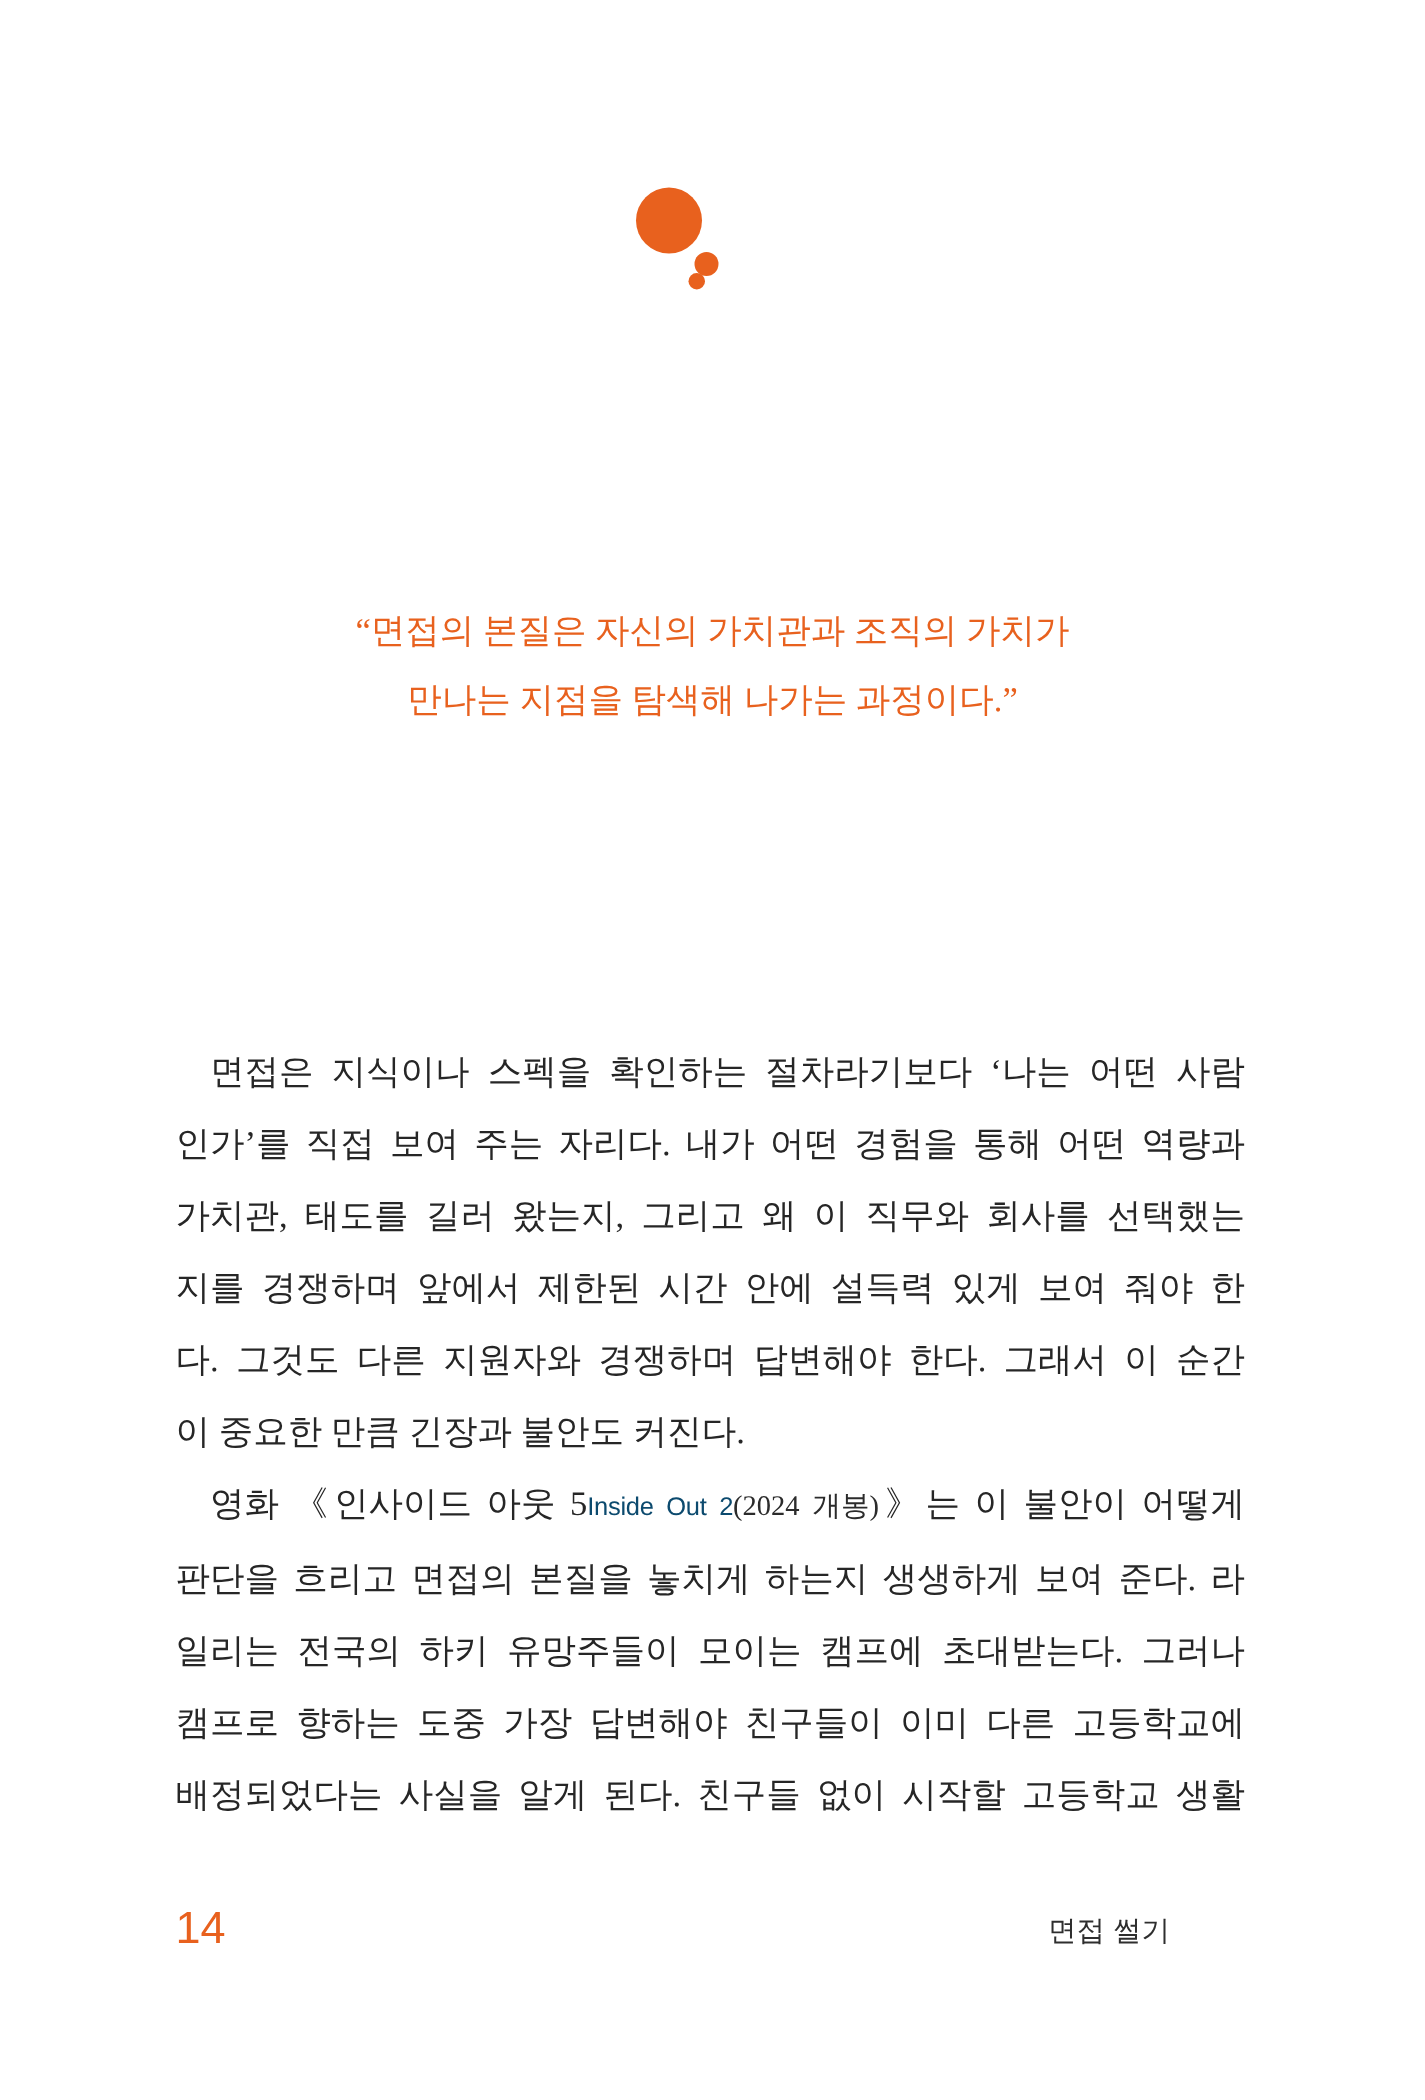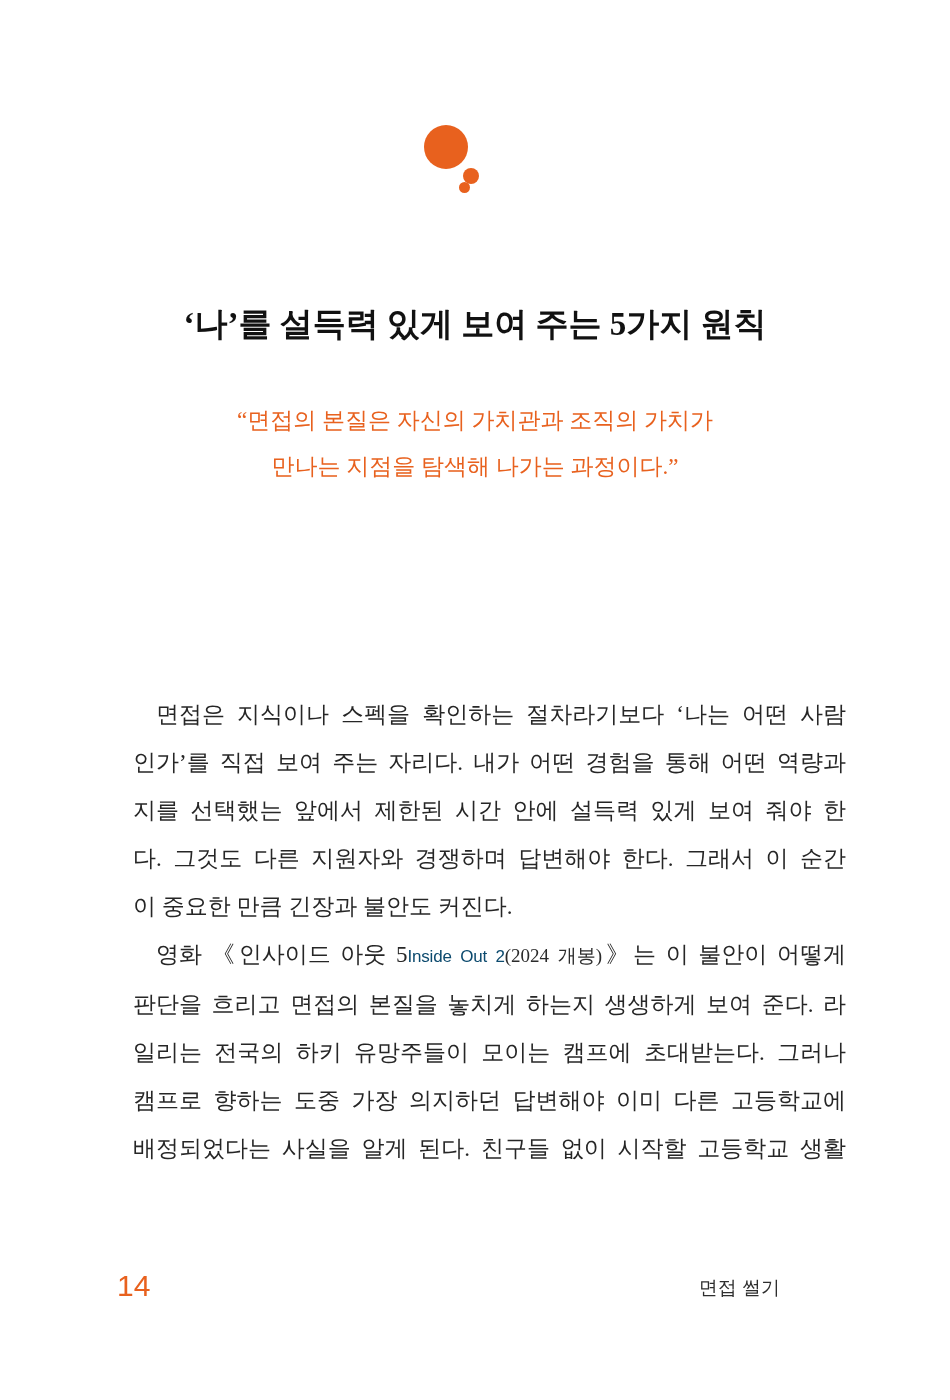--- a/index.html
+++ b/index.html
@@ -63,21 +63,20 @@
   }
 
   
   .body-text {
     position: absolute;
     left: 117px; top: 691px;
     width: 713px;
     font-size: 23px;
     line-height: 48px;
     color: #262626;
-    margin-left: 16px;
   }
   .line {
     text-align: justify;
     text-align-last: justify;
     white-space: normal;
   }
   .line.end {
     text-align: left;
     text-align-last: left;
   }
@@ -117,37 +116,37 @@
 
 <div class="page">
 
   <div>
     <div class="bubble bubble-big"></div>
     <div class="bubble bubble-mid"></div>
     <div class="bubble bubble-small"></div>
   </div>
 
 
-  <h1 class="chapter-title" style="margin:0; font-size:33px;">‘나’를 설득력 있게 보여 주는 5가지 원칙</h1>
 
   <div class="quote">
     <div>“면접의 본질은 자신의 가치관과 조직의 가치가</div>
     <div>만나는 지점을 탐색해 나가는 과정이다.”</div>
   </div>
 
   <div class="body-text">
     <div class="line ind">면접은 지식이나 스펙을 확인하는 절차라기보다 ‘나는 어떤 사람</div>
     <div class="line">인가’를 직접 보여 주는 자리다. 내가 어떤 경험을 통해 어떤 역량과</div>
-    <div class="line">지를 선택했는 앞에서 제한된 시간 안에 설득력 있게 보여 줘야 한</div>
+    <div class="line">가치관, 태도를 길러 왔는지, 그리고 왜 이 직무와 회사를 선택했는</div>
+    <div class="line">지를 경쟁하며 앞에서 제한된 시간 안에 설득력 있게 보여 줘야 한</div>
     <div class="line">다. 그것도 다른 지원자와 경쟁하며 답변해야 한다. 그래서 이 순간</div>
     <div class="line end">이 중요한 만큼 긴장과 불안도 커진다.</div>
 
     <div class="line ind"><span>영화 《인사이드 아웃 5</span><span class="en-annotation">Inside Out 2</span><span class="year-annotation">(2024 개봉)</span><span>》는 이 불안이 어떻게</span></div>
     <div class="line">판단을 흐리고 면접의 본질을 놓치게 하는지 생생하게 보여 준다. 라</div>
     <div class="line">일리는 전국의 하키 유망주들이 모이는 캠프에 초대받는다. 그러나</div>
-    <div class="line">캠프로 향하는 도중 가장 의지하던 답변해야 이미 다른 고등학교에</div>
+    <div class="line">캠프로 향하는 도중 가장 답변해야 친구들이 이미 다른 고등학교에</div>
     <div class="line">배정되었다는 사실을 알게 된다. 친구들 없이 시작할 고등학교 생활</div>
   </div>
 
   <div class="page-number">14</div>
   <div class="running-title">면접 썰기</div>
 
 </div>
 
 </body></html>

